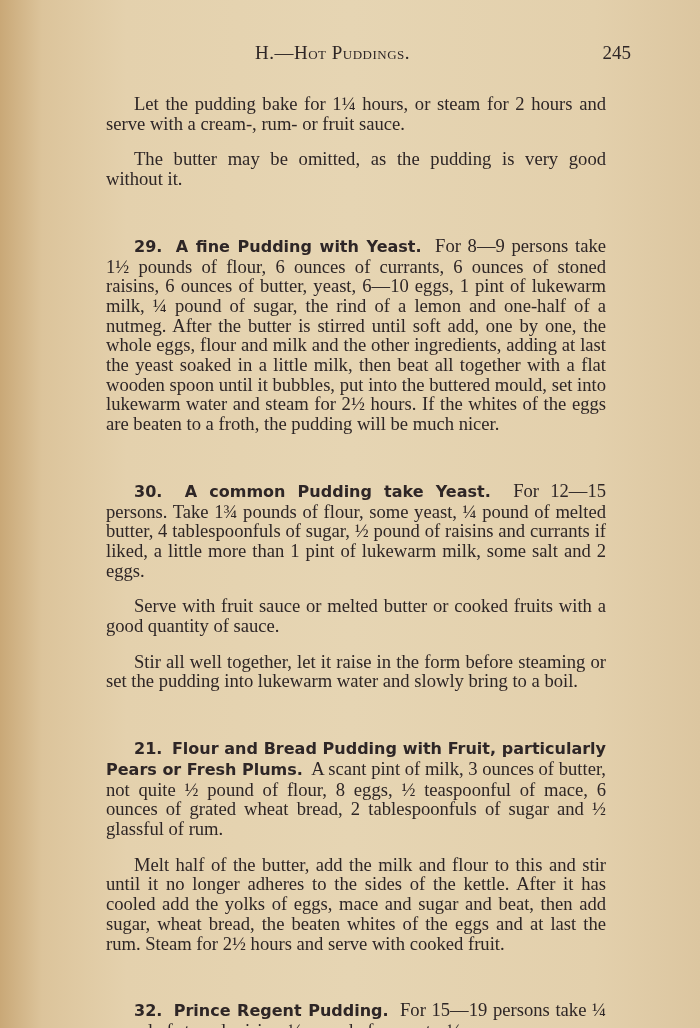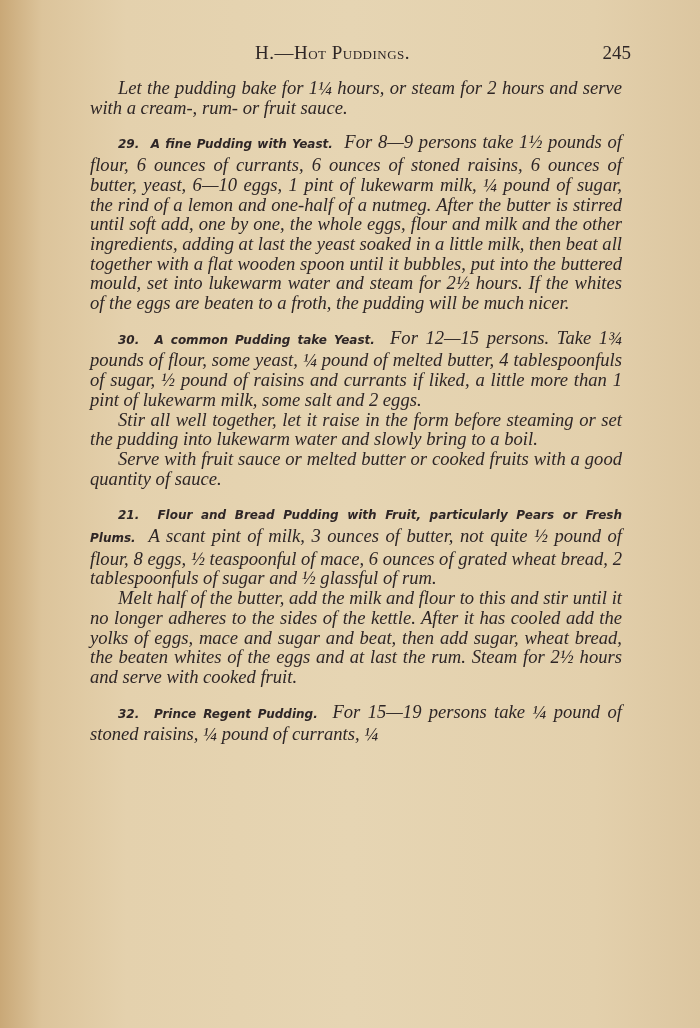--- a/index.html
+++ b/index.html
@@ -8,52 +8,53 @@
     background: linear-gradient(90deg, #c9a877 0%, #dcc49b 6%, #e4d1ad 18%, #e6d5b3 50%, #e3d0ac 85%, #dcc6a0 100%);
     position:relative;
     font-family: "Liberation Serif", "DejaVu Serif", serif;
     color:#2e2626;
   }
   .page { position:absolute; left:90px; top:0; width:535px; }
   .header { position:absolute; top:42px; left:0; width:535px; height:24px; }
   .running-head { position:absolute; left:165px; top:0; font-size:19px; letter-spacing:0.5px; font-variant: small-caps; }
   .page-number { position:absolute; right:-6px; top:0; font-size:19px; }
   .text { position:absolute; left:0; width:532px; font-size:18.6px; line-height:19.7px; text-align:justify; }
-  .text p { margin:0; text-indent:0;font-style:italic; }
+  .text p { margin:16px; text-indent:0; }
   .text p.ind { text-indent:28px; }
-  .recipe-title { font-family:"DejaVu Sans","Liberation Sans",sans-serif; font-weight:bold; font-size:12px; }
+  .recipe-title { font-family:"DejaVu Sans","Liberation Sans",sans-serif; font-weight:bold; font-size:16px; }
   .gap { height:15px; }
 </style>
 </head>
 <body>
 
 <div class="page">
   <div class="header">
     <span class="running-head">H.—Hot Puddings.</span>
     <span class="page-number">245</span>
   </div>
 
   <div class="text" style="top:78px;">
     <p class="ind">Let the pudding bake for 1¼ hours, or steam for 2 hours and serve with a cream-, rum- or fruit sauce.</p>
+    <p class="ind">The butter may be omitted, as the pudding is very good without it.</p>
     <div class="gap"></div>
 
     <p class="ind">
       <span class="recipe-title">29.</span>&nbsp;
       <span class="recipe-title">A fine Pudding with Yeast.</span>&nbsp;
       <span>For 8—9 persons take 1½ pounds of flour, 6 ounces of currants, 6 ounces of stoned raisins, 6 ounces of butter, yeast, 6—10 eggs, 1 pint of lukewarm milk, ¼ pound of sugar, the rind of a lemon and one-half of a nutmeg. After the butter is stirred until soft add, one by one, the whole eggs, flour and milk and the other ingredients, adding at last the yeast soaked in a little milk, then beat all together with a flat wooden spoon until it bubbles, put into the buttered mould, set into lukewarm water and steam for 2½ hours. If the whites of the eggs are beaten to a froth, the pudding will be much nicer.</span>
     </p>
     <div class="gap"></div>
 
     <p class="ind">
       <span class="recipe-title">30.</span>&nbsp;
       <span class="recipe-title">A common Pudding take Yeast.</span>&nbsp;
       <span>For 12—15 persons. Take 1¾ pounds of flour, some yeast, ¼ pound of melted butter, 4 tablespoonfuls of sugar, ½ pound of raisins and currants if liked, a little more than 1 pint of lukewarm milk, some salt and 2 eggs.</span>
     </p>
+    <p class="ind">Serve with fruit sauce or melted butter or cooked fruits with a good quantity of sauce.</p>
     <p class="ind">Stir all well together, let it raise in the form before steaming or set the pudding into lukewarm water and slowly bring to a boil.</p>
-    <p class="ind">Serve with fruit sauce or melted butter or cooked fruits with a good quantity of sauce.</p>
     <div class="gap"></div>
 
     <p class="ind">
       <span class="recipe-title">21.</span>&nbsp;
       <span class="recipe-title">Flour and Bread Pudding with Fruit, particularly Pears or Fresh Plums.</span>&nbsp;
       <span>A scant pint of milk, 3 ounces of butter, not quite ½ pound of flour, 8 eggs, ½ teaspoonful of mace, 6 ounces of grated wheat bread, 2 tablespoonfuls of sugar and ½ glassful of rum.</span>
     </p>
     <p class="ind">Melt half of the butter, add the milk and flour to this and stir until it no longer adheres to the sides of the kettle. After it has cooled add the yolks of eggs, mace and sugar and beat, then add sugar, wheat bread, the beaten whites of the eggs and at last the rum. Steam for 2½ hours and serve with cooked fruit.</p>
     <div class="gap"></div>
 

